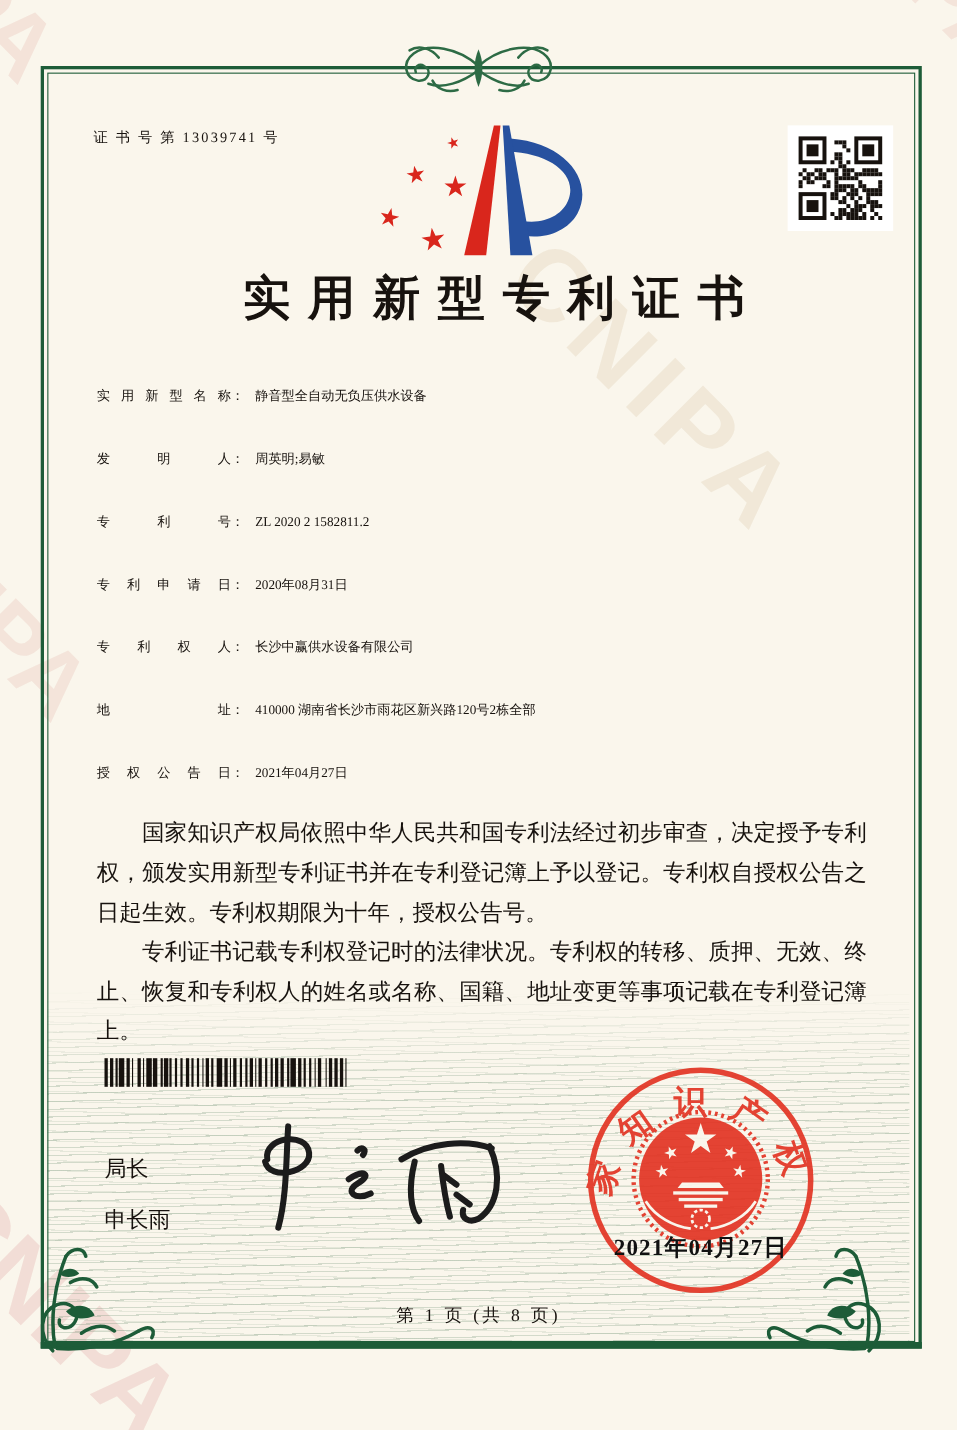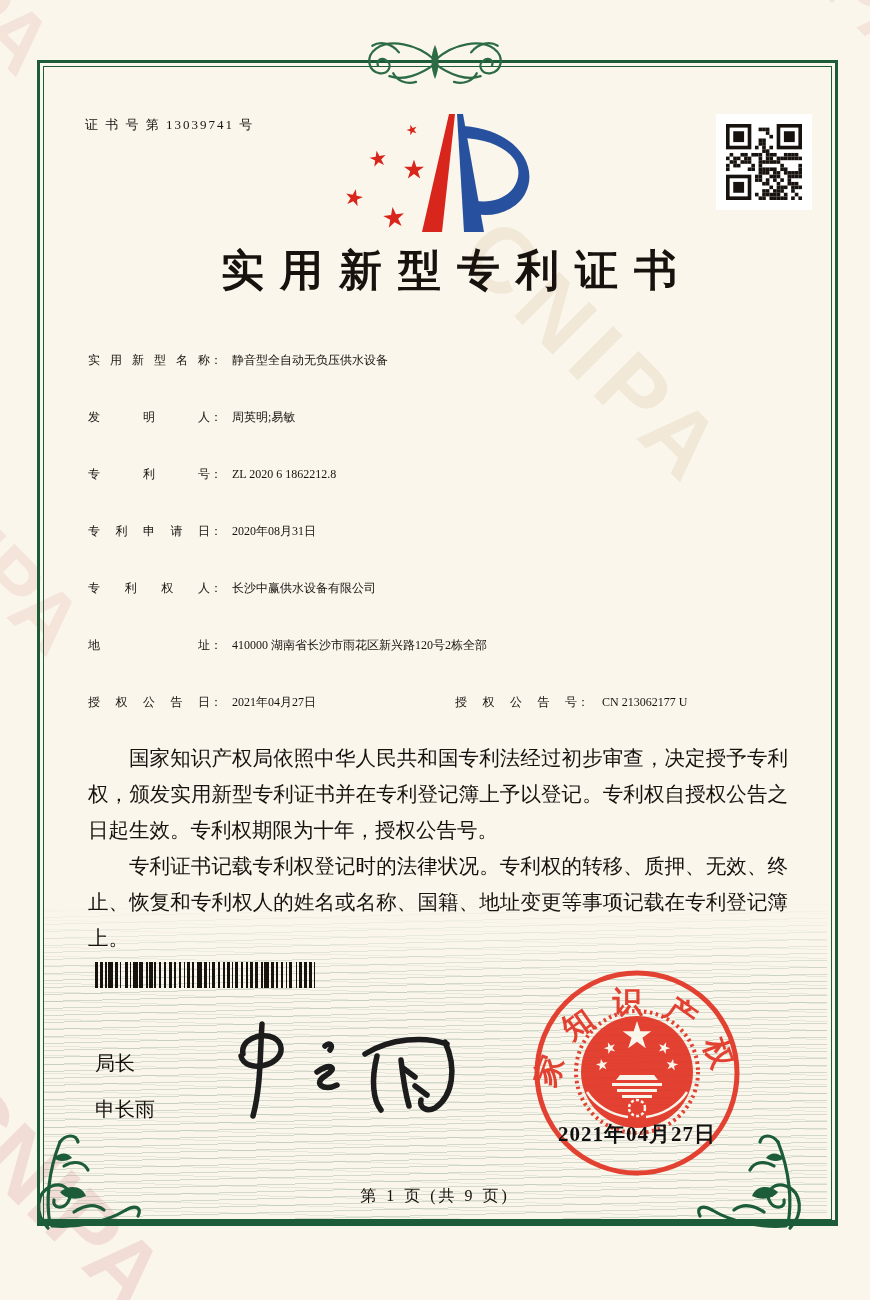--- a/index.html
+++ b/index.html
@@ -288,21 +288,21 @@
         <span class="val">静音型全自动无负压供水设备</span>
       </div>
       <div class="frow">
         <span class="lbl">发明人</span>
           <span>：</span>
         <span class="val">周英明;易敏</span>
       </div>
       <div class="frow">
         <span class="lbl">专利号</span>
           <span>：</span>
-        <span class="val">ZL 2020 6 1862212.8</span>
+        <span class="val">ZL 2020 2 1582811.2</span>
       </div>
       <div class="frow">
         <span class="lbl">专利申请日</span>
           <span>：</span>
         <span class="val">2020年08月31日</span>
       </div>
       <div class="frow">
         <span class="lbl">专利权人</span>
           <span>：</span>
         <span class="val">长沙中赢供水设备有限公司</span>
@@ -310,24 +310,20 @@
       <div class="frow">
         <span class="lbl">地址</span>
           <span>：</span>
         <span class="val">410000 湖南省长沙市雨花区新兴路120号2栋全部</span>
       </div>
       <div class="frow">
         <span class="pair1">
           <span class="lbl">授权公告日</span>
             <span>：</span>
           <span class="val">2021年04月27日</span>
-        </span>
-        <span>
-          <span class="lbl">授权公告号</span><span>：</span>
-          <span class="val">CN 213062177 U</span>
         </span>
       </div>
     </div>
 
     <div class="paras">
       <p>国家知识产权局依照中华人民共和国专利法经过初步审查，决定授予专利权，颁发实用新型专利证书并在专利登记簿上予以登记。专利权自授权公告之日起生效。专利权期限为十年，授权公告号。</p>
       <p>专利证书记载专利权登记时的法律状况。专利权的转移、质押、无效、终止、恢复和专利权人的姓名或名称、国籍、地址变更等事项记载在专利登记簿上。</p>
     </div>
 
     <div class="barcode"><span style="display: inline-block; height: 26px; width: 3.3px; background: rgb(23, 18, 14);"></span><span style="display: inline-block; height: 26px; width: 1.65px; background: transparent;"></span><span style="display: inline-block; height: 26px; width: 3.3px; background: rgb(23, 18, 14);"></span><span style="display: inline-block; height: 26px; width: 1.65px; background: transparent;"></span><span style="display: inline-block; height: 26px; width: 1.65px; background: rgb(23, 18, 14);"></span><span style="display: inline-block; height: 26px; width: 1.65px; background: transparent;"></span><span style="display: inline-block; height: 26px; width: 4.95px; background: rgb(23, 18, 14);"></span><span style="display: inline-block; height: 26px; width: 1.65px; background: transparent;"></span><span style="display: inline-block; height: 26px; width: 3.3px; background: rgb(23, 18, 14);"></span><span style="display: inline-block; height: 26px; width: 1.65px; background: transparent;"></span><span style="display: inline-block; height: 26px; width: 1.65px; background: rgb(23, 18, 14);"></span><span style="display: inline-block; height: 26px; width: 3.3px; background: transparent;"></span><span style="display: inline-block; height: 26px; width: 3.3px; background: rgb(23, 18, 14);"></span><span style="display: inline-block; height: 26px; width: 1.65px; background: transparent;"></span><span style="display: inline-block; height: 26px; width: 1.65px; background: rgb(23, 18, 14);"></span><span style="display: inline-block; height: 26px; width: 1.65px; background: transparent;"></span><span style="display: inline-block; height: 26px; width: 4.95px; background: rgb(23, 18, 14);"></span><span style="display: inline-block; height: 26px; width: 1.65px; background: transparent;"></span><span style="display: inline-block; height: 26px; width: 3.3px; background: rgb(23, 18, 14);"></span><span style="display: inline-block; height: 26px; width: 3.3px; background: transparent;"></span><span style="display: inline-block; height: 26px; width: 1.65px; background: rgb(23, 18, 14);"></span><span style="display: inline-block; height: 26px; width: 1.65px; background: transparent;"></span><span style="display: inline-block; height: 26px; width: 3.3px; background: rgb(23, 18, 14);"></span><span style="display: inline-block; height: 26px; width: 1.65px; background: transparent;"></span><span style="display: inline-block; height: 26px; width: 1.65px; background: rgb(23, 18, 14);"></span><span style="display: inline-block; height: 26px; width: 3.3px; background: transparent;"></span><span style="display: inline-block; height: 26px; width: 1.65px; background: rgb(23, 18, 14);"></span><span style="display: inline-block; height: 26px; width: 3.3px; background: transparent;"></span><span style="display: inline-block; height: 26px; width: 1.65px; background: rgb(23, 18, 14);"></span><span style="display: inline-block; height: 26px; width: 3.3px; background: transparent;"></span><span style="display: inline-block; height: 26px; width: 3.3px; background: rgb(23, 18, 14);"></span><span style="display: inline-block; height: 26px; width: 1.65px; background: transparent;"></span><span style="display: inline-block; height: 26px; width: 1.65px; background: rgb(23, 18, 14);"></span><span style="display: inline-block; height: 26px; width: 3.3px; background: transparent;"></span><span style="display: inline-block; height: 26px; width: 1.65px; background: rgb(23, 18, 14);"></span><span style="display: inline-block; height: 26px; width: 3.3px; background: transparent;"></span><span style="display: inline-block; height: 26px; width: 1.65px; background: rgb(23, 18, 14);"></span><span style="display: inline-block; height: 26px; width: 1.65px; background: transparent;"></span><span style="display: inline-block; height: 26px; width: 3.3px; background: rgb(23, 18, 14);"></span><span style="display: inline-block; height: 26px; width: 1.65px; background: transparent;"></span><span style="display: inline-block; height: 26px; width: 1.65px; background: rgb(23, 18, 14);"></span><span style="display: inline-block; height: 26px; width: 3.3px; background: transparent;"></span><span style="display: inline-block; height: 26px; width: 4.95px; background: rgb(23, 18, 14);"></span><span style="display: inline-block; height: 26px; width: 1.65px; background: transparent;"></span><span style="display: inline-block; height: 26px; width: 3.3px; background: rgb(23, 18, 14);"></span><span style="display: inline-block; height: 26px; width: 1.65px; background: transparent;"></span><span style="display: inline-block; height: 26px; width: 1.65px; background: rgb(23, 18, 14);"></span><span style="display: inline-block; height: 26px; width: 1.65px; background: transparent;"></span><span style="display: inline-block; height: 26px; width: 3.3px; background: rgb(23, 18, 14);"></span><span style="display: inline-block; height: 26px; width: 3.3px; background: transparent;"></span><span style="display: inline-block; height: 26px; width: 1.65px; background: rgb(23, 18, 14);"></span><span style="display: inline-block; height: 26px; width: 3.3px; background: transparent;"></span><span style="display: inline-block; height: 26px; width: 1.65px; background: rgb(23, 18, 14);"></span><span style="display: inline-block; height: 26px; width: 1.65px; background: transparent;"></span><span style="display: inline-block; height: 26px; width: 3.3px; background: rgb(23, 18, 14);"></span><span style="display: inline-block; height: 26px; width: 1.65px; background: transparent;"></span><span style="display: inline-block; height: 26px; width: 1.65px; background: rgb(23, 18, 14);"></span><span style="display: inline-block; height: 26px; width: 1.65px; background: transparent;"></span><span style="display: inline-block; height: 26px; width: 3.3px; background: rgb(23, 18, 14);"></span><span style="display: inline-block; height: 26px; width: 3.3px; background: transparent;"></span><span style="display: inline-block; height: 26px; width: 1.65px; background: rgb(23, 18, 14);"></span><span style="display: inline-block; height: 26px; width: 3.3px; background: transparent;"></span><span style="display: inline-block; height: 26px; width: 1.65px; background: rgb(23, 18, 14);"></span><span style="display: inline-block; height: 26px; width: 1.65px; background: transparent;"></span><span style="display: inline-block; height: 26px; width: 3.3px; background: rgb(23, 18, 14);"></span><span style="display: inline-block; height: 26px; width: 1.65px; background: transparent;"></span><span style="display: inline-block; height: 26px; width: 3.3px; background: rgb(23, 18, 14);"></span><span style="display: inline-block; height: 26px; width: 3.3px; background: transparent;"></span><span style="display: inline-block; height: 26px; width: 1.65px; background: rgb(23, 18, 14);"></span><span style="display: inline-block; height: 26px; width: 1.65px; background: transparent;"></span><span style="display: inline-block; height: 26px; width: 4.95px; background: rgb(23, 18, 14);"></span><span style="display: inline-block; height: 26px; width: 1.65px; background: transparent;"></span><span style="display: inline-block; height: 26px; width: 3.3px; background: rgb(23, 18, 14);"></span><span style="display: inline-block; height: 26px; width: 1.65px; background: transparent;"></span><span style="display: inline-block; height: 26px; width: 1.65px; background: rgb(23, 18, 14);"></span><span style="display: inline-block; height: 26px; width: 3.3px; background: transparent;"></span><span style="display: inline-block; height: 26px; width: 1.65px; background: rgb(23, 18, 14);"></span><span style="display: inline-block; height: 26px; width: 3.3px; background: transparent;"></span><span style="display: inline-block; height: 26px; width: 1.65px; background: rgb(23, 18, 14);"></span><span style="display: inline-block; height: 26px; width: 1.65px; background: transparent;"></span><span style="display: inline-block; height: 26px; width: 3.3px; background: rgb(23, 18, 14);"></span><span style="display: inline-block; height: 26px; width: 3.3px; background: transparent;"></span><span style="display: inline-block; height: 26px; width: 1.65px; background: rgb(23, 18, 14);"></span><span style="display: inline-block; height: 26px; width: 1.65px; background: transparent;"></span><span style="display: inline-block; height: 26px; width: 3.3px; background: rgb(23, 18, 14);"></span><span style="display: inline-block; height: 26px; width: 1.65px; background: transparent;"></span><span style="display: inline-block; height: 26px; width: 3.3px; background: rgb(23, 18, 14);"></span><span style="display: inline-block; height: 26px; width: 1.65px; background: transparent;"></span><span style="display: inline-block; height: 26px; width: 3.3px; background: rgb(23, 18, 14);"></span><span style="display: inline-block; height: 26px; width: 1.65px; background: transparent;"></span><span style="display: inline-block; height: 26px; width: 1.65px; background: rgb(23, 18, 14);"></span></div>
@@ -374,16 +370,16 @@
         </g>
         <g stroke="#faf6ec" fill="none" stroke-width="2.5">
           <circle cx="105" cy="140" r="8" stroke-dasharray="3,2.2"></circle>
           <path d="M55,124 C64,138 80,147 96,149"></path>
           <path d="M155,124 C146,138 130,147 114,149"></path>
         </g>
       </g>
     </svg>
     <div class="seal-date">2021年04月27日</div>
 
-    <div class="pagenum">第 1 页 (共 9 页)</div>
+    <div class="pagenum">第 1 页 (共 8 页)</div>
 
   </div>
 </div>
 
 </body></html>

